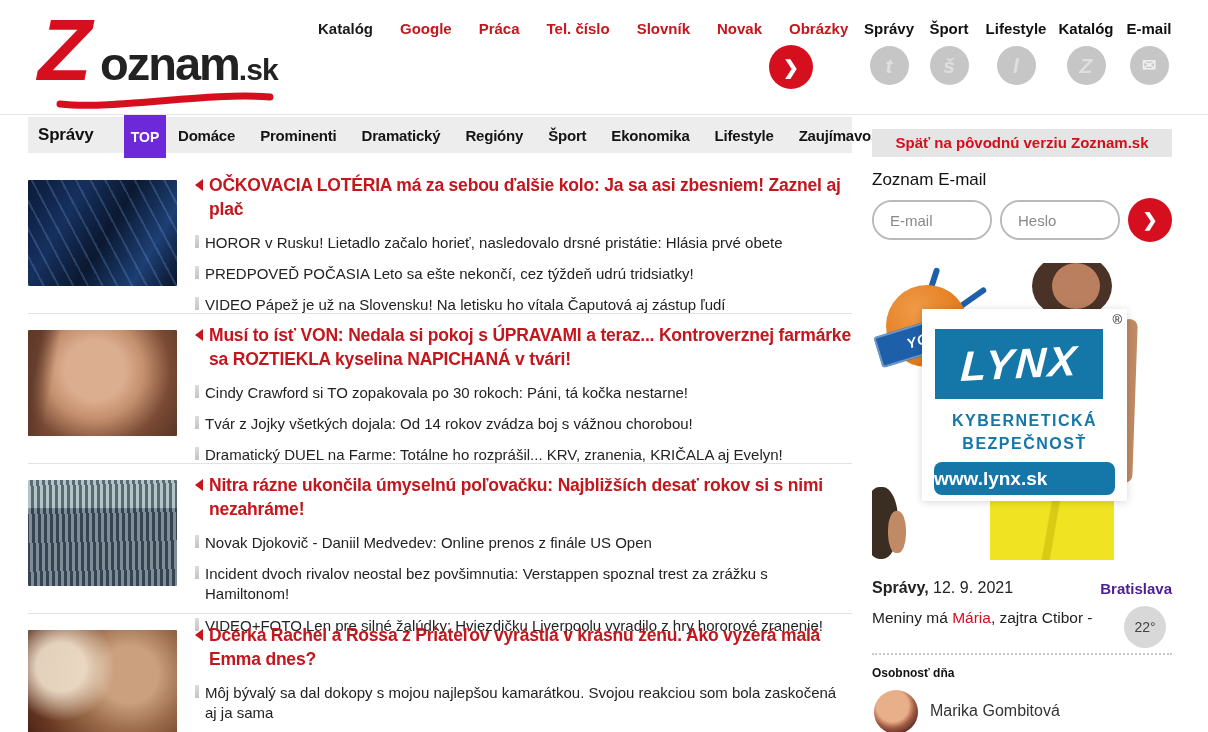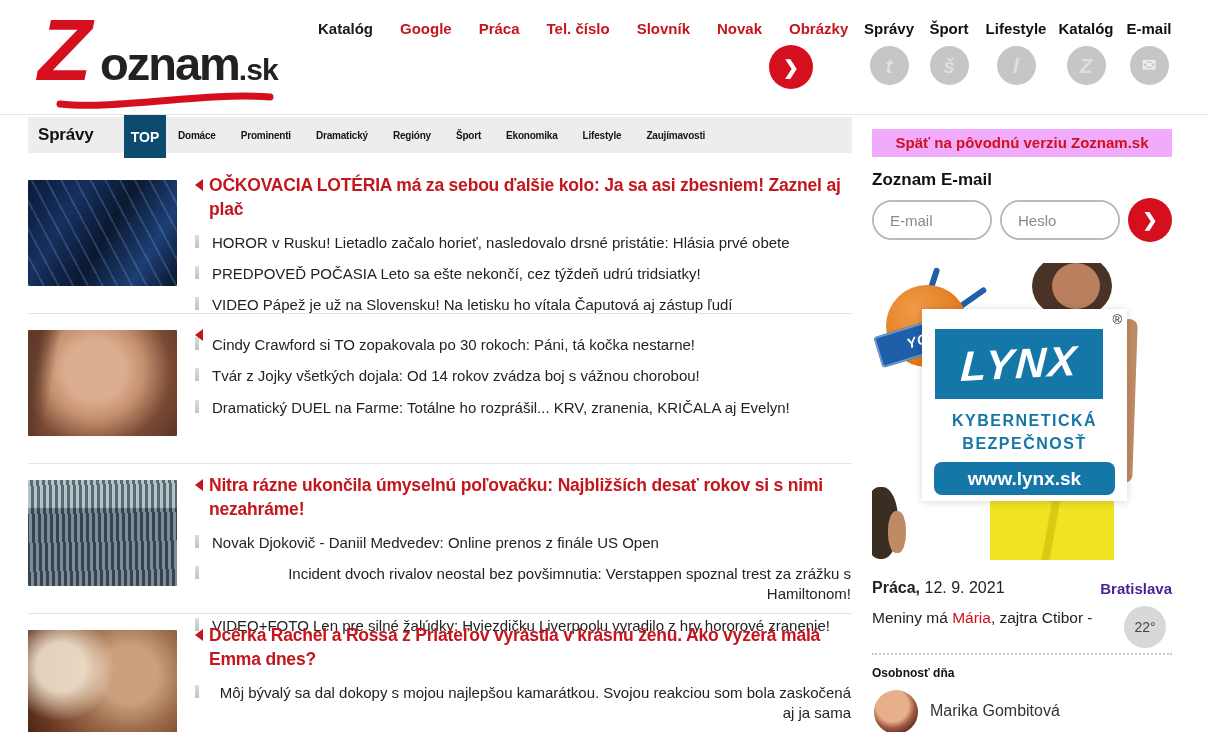--- a/index.html
+++ b/index.html
@@ -25,22 +25,22 @@
   .search-btn { left:769px; top:45px; width:44px; height:44px; font-size:19px; }
 
   .portal { position:absolute; top:20px; width:66px; text-align:center; }
   .portal-label { font-size:15px; font-weight:700; color:#111; cursor:pointer; }
   .portal-circle { width:39px; height:39px; margin:9px auto 0; border-radius:50%; background:#c6c6c6; color:#dfdfdf; display:flex; align-items:center; justify-content:center; font-size:21px; font-weight:700; font-style:italic; cursor:pointer; }
   .portal-circle.mail { font-style:normal; font-size:17px; color:#efefef; }
 
   
   .navbar { position:absolute; left:28px; top:117px; width:824px; height:36px; background:#ededed; }
   .nav-section { position:absolute; left:10px; top:0; line-height:36px; font-size:17px; font-weight:700; color:#111; letter-spacing:-0.2px; }
-  .nav-tab { position:absolute; left:96px; top:-2px; width:42px; height:43px; background:#0c4a6e; color:#fff; font-size:14px; font-weight:700; display:flex; align-items:center; justify-content:center; cursor:pointer; }
-  .nav-items { position:absolute; left:150px; top:0; height:36px; display:flex; gap:25px; align-items:center; font-size:10px; font-weight:700; color:#151515; }
+  .nav-tab { position:absolute; left:96px; top:-2px; width:42px; height:43px; background:#6d28d9; color:#fff; font-size:14px; font-weight:700; display:flex; align-items:center; justify-content:center; cursor:pointer; }
+  .nav-items { position:absolute; left:150px; top:0; height:36px; display:flex; gap:25px; align-items:center; font-size:15px; font-weight:700; color:#151515; }
   .nav-item { cursor:pointer; white-space:nowrap; letter-spacing:-0.2px; }
 
   
   .row { position:absolute; left:28px; width:824px; height:150px;padding-left:8px; }
   .thumb { position:absolute; left:0; top:10px; width:149px; height:106px; cursor:pointer; border-radius:1px; }
   .thumb-1 { background:
       repeating-linear-gradient(62deg, rgba(130,180,235,.22) 0 2px, transparent 2px 13px),
       linear-gradient(120deg,#0c1a38 0%,#16305e 28%,#0b1830 52%,#1d3f74 78%,#0a142a 100%); }
   .thumb-2 { background:
       linear-gradient(100deg, rgba(90,53,38,.85) 0 8%, transparent 20%),
@@ -48,27 +48,27 @@
   .thumb-3 { background:
       repeating-linear-gradient(88deg, rgba(25,35,50,.55) 0 3px, rgba(195,205,212,.35) 3px 6px),
       linear-gradient(#a9c0c0 0 26%, #5a6a78 27% 100%); }
   .thumb-4 { background:
       radial-gradient(circle at 22% 35%, rgba(240,225,205,.9) 0 18%, transparent 40%),
       radial-gradient(circle at 68% 42%, #caa07e 0 24%, #9a6a4a 48%, #6a3a24 78%, #4a2416 100%); }
   .row-content { position:absolute; left:167px; top:4px; width:656px; }
   .headline { position:relative; padding-left:14px; font-size:17.5px; font-weight:700; color:#c3161d; line-height:1.37; letter-spacing:-0.2px; cursor:pointer; }
   .marker { position:absolute; left:0; top:5px; width:0; height:0; border-top:6px solid transparent; border-bottom:6px solid transparent; border-right:8px solid #c3161d; }
   .subs { margin-top:8px; }
-  .sub { display:flex; gap:13px; margin-top:11px; font-size:15px; color:#232323; line-height:1.35; cursor:pointer;text-align:right; }
+  .sub { display:flex; gap:6px; margin-top:11px; font-size:15px; color:#232323; line-height:1.35; cursor:pointer; }
   .bar-icon { flex:0 0 4px; width:4px; height:13px; margin-top:2px; background:linear-gradient(#dcdcdc,#c3c3c3); }
   .sep { position:absolute; left:28px; width:824px; height:1px; background:#e3e3e3; }
 
   
-  .back-bar { position:absolute; left:872px; top:129px; width:300px; height:28px; background:#f0abfc; text-align:center; line-height:28px; font-size:15px; font-weight:700; color:#d20f1a; cursor:pointer; }
-  .email-title { position:absolute; left:872px; top:170px; font-size:17px; font-weight:700; color:#111; }
+  .back-bar { position:absolute; left:872px; top:129px; width:300px; height:28px; background:#e5e5e5; text-align:center; line-height:28px; font-size:15px; font-weight:700; color:#d20f1a; cursor:pointer; }
+  .email-title { position:absolute; left:872px; top:170px; font-size:17px; font-weight:400; color:#111; }
   .side-input { position:absolute; height:40px; border:2px solid #b9b9b9; border-radius:21px; background:#fff; }
   .side-input input { width:100%; height:100%; border:0; outline:0; border-radius:21px; padding-left:16px; font-size:15px; font-family:inherit; color:#333; }
   .side-input input::placeholder { color:#8a8a8a; }
   .inp-email { left:872px; top:200px; width:120px; }
   .inp-pass  { left:1000px; top:200px; width:120px; }
   .email-btn { left:1128px; top:198px; width:44px; height:44px; font-size:18px; }
 
   
   .ad { position:absolute; left:872px; top:263px; width:300px; height:297px; background:#fff; overflow:hidden; cursor:pointer; }
   .ad-ball { position:absolute; left:14px; top:22px; width:82px; height:82px; border-radius:50%;
@@ -81,21 +81,21 @@
   .ad-arm { position:absolute; left:247px; top:56px; width:16px; height:164px; border-radius:8px; background:#c08a64; transform:rotate(2deg); }
   .ad-shorts { position:absolute; left:118px; top:232px; width:124px; height:65px; background:linear-gradient(100deg,#f0e322 0 46%, #d9cb14 47% 52%, #f0e322 53% 100%); }
   .ad-blob { position:absolute; left:-8px; top:224px; width:34px; height:72px; border-radius:45%; background:#3a2d22; }
   .ad-hand { position:absolute; left:16px; top:248px; width:18px; height:42px; border-radius:45%; background:#c08a64; }
   .ad-card { position:absolute; left:50px; top:46px; width:205px; height:192px; background:#fff; box-shadow:0 1px 8px rgba(0,0,0,.16); }
   .lynx-box { position:absolute; left:13px; top:20px; width:168px; height:70px; background:#1576a8; display:flex; align-items:center; justify-content:center; }
   .lynx-word { color:#fff; font-size:42px; font-weight:700; font-style:italic; letter-spacing:2px; transform:skewX(-6deg) rotate(-3deg); }
   .lynx-reg { position:absolute; right:5px; top:3px; font-size:13px; color:#222; }
   .lynx-t1 { position:absolute; left:0; top:103px; width:100%; text-align:center; font-size:16px; font-weight:700; color:#1576a8; letter-spacing:1.5px; }
   .lynx-t2 { position:absolute; left:0; top:126px; width:100%; text-align:center; font-size:16px; font-weight:700; color:#1576a8; letter-spacing:1.5px; }
-  .lynx-pill { position:absolute; left:12px; top:153px; width:181px; height:33px; background:#1576a8; border-radius:8px; color:#fff; font-size:19px; font-weight:700; text-align:center; line-height:33px; }
+  .lynx-pill { position:absolute; left:12px; top:153px; width:181px; height:33px; background:#1576a8; border-radius:8px; color:#fff; font-size:19px; font-weight:700; text-align:left; line-height:33px; }
 
   
   .date-row { position:absolute; left:872px; top:579px; font-size:16px; color:#222; }
   .date-day { font-weight:700; }
   .city { position:absolute; left:1052px; top:580px; width:120px; text-align:right; font-size:15px; font-weight:700; color:#4c1d95; cursor:pointer; }
   .meniny { position:absolute; left:872px; top:609px; font-size:15.5px; color:#222; }
   .meniny .name { color:#d20f1a; cursor:pointer; }
   .temp-circle { position:absolute; left:1124px; top:606px; width:42px; height:42px; border-radius:50%; background:#d8d8d8; display:flex; align-items:center; justify-content:center; font-size:14px; color:#444; cursor:pointer; }
   .dots { position:absolute; left:872px; top:653px; width:300px; border-top:2px dotted #c9c9c9; }
   .pers-title { position:absolute; left:872px; top:666px; font-size:12px; font-weight:700; color:#111; }
@@ -186,21 +186,21 @@
             <span>VIDEO Pápež je už na Slovensku! Na letisku ho vítala Čaputová aj zástup ľudí</span>
           </div>
       </div>
     </div>
   </div>
   <div class="sep" style="top:313px"></div>
 
   <div class="row" style="top:320px">
     <div class="thumb thumb-2"></div>
     <div class="row-content">
-      <div class="headline"><span class="marker"></span></div>
+      <div class="headline"><span class="marker"></span><span>Musí to ísť VON: Nedala si pokoj s ÚPRAVAMI a teraz... Kontroverznej farmárke sa ROZTIEKLA kyselina NAPICHANÁ v tvári!</span></div>
       <div class="subs">
         <div class="sub">
             <span class="bar-icon"></span>
             <span>Cindy Crawford si TO zopakovala po 30 rokoch: Páni, tá kočka nestarne!</span>
           </div>
         <div class="sub">
             <span class="bar-icon"></span>
             <span>Tvár z Jojky všetkých dojala: Od 14 rokov zvádza boj s vážnou chorobou!</span>
           </div>
         <div class="sub">
@@ -275,21 +275,21 @@
       <div class="lynx-box">
           <span class="lynx-word">LYNX</span>
         </div>
       <span class="lynx-reg">®</span>
       <div class="lynx-t1">KYBERNETICKÁ</div>
       <div class="lynx-t2">BEZPEČNOSŤ</div>
       <div class="lynx-pill">www.lynx.sk</div>
     </div>
   </div>
 
-  <div class="date-row"><span class="date-day">Práca,</span><span> 12. 9. 2021</span></div>
+  <div class="date-row"><span class="date-day">Správy,</span><span> 12. 9. 2021</span></div>
   <div class="city">Bratislava</div>
   <div class="meniny"><span>Meniny má </span><span class="name">Mária</span><span>, zajtra Ctibor -</span></div>
   <div class="temp-circle">22°</div>
 
   <div class="dots"></div>
   <div class="pers-title">Osobnosť dňa</div>
   <div class="avatar"></div>
   <div class="pers-name">Marika Gombitová</div>
 
 </div>

